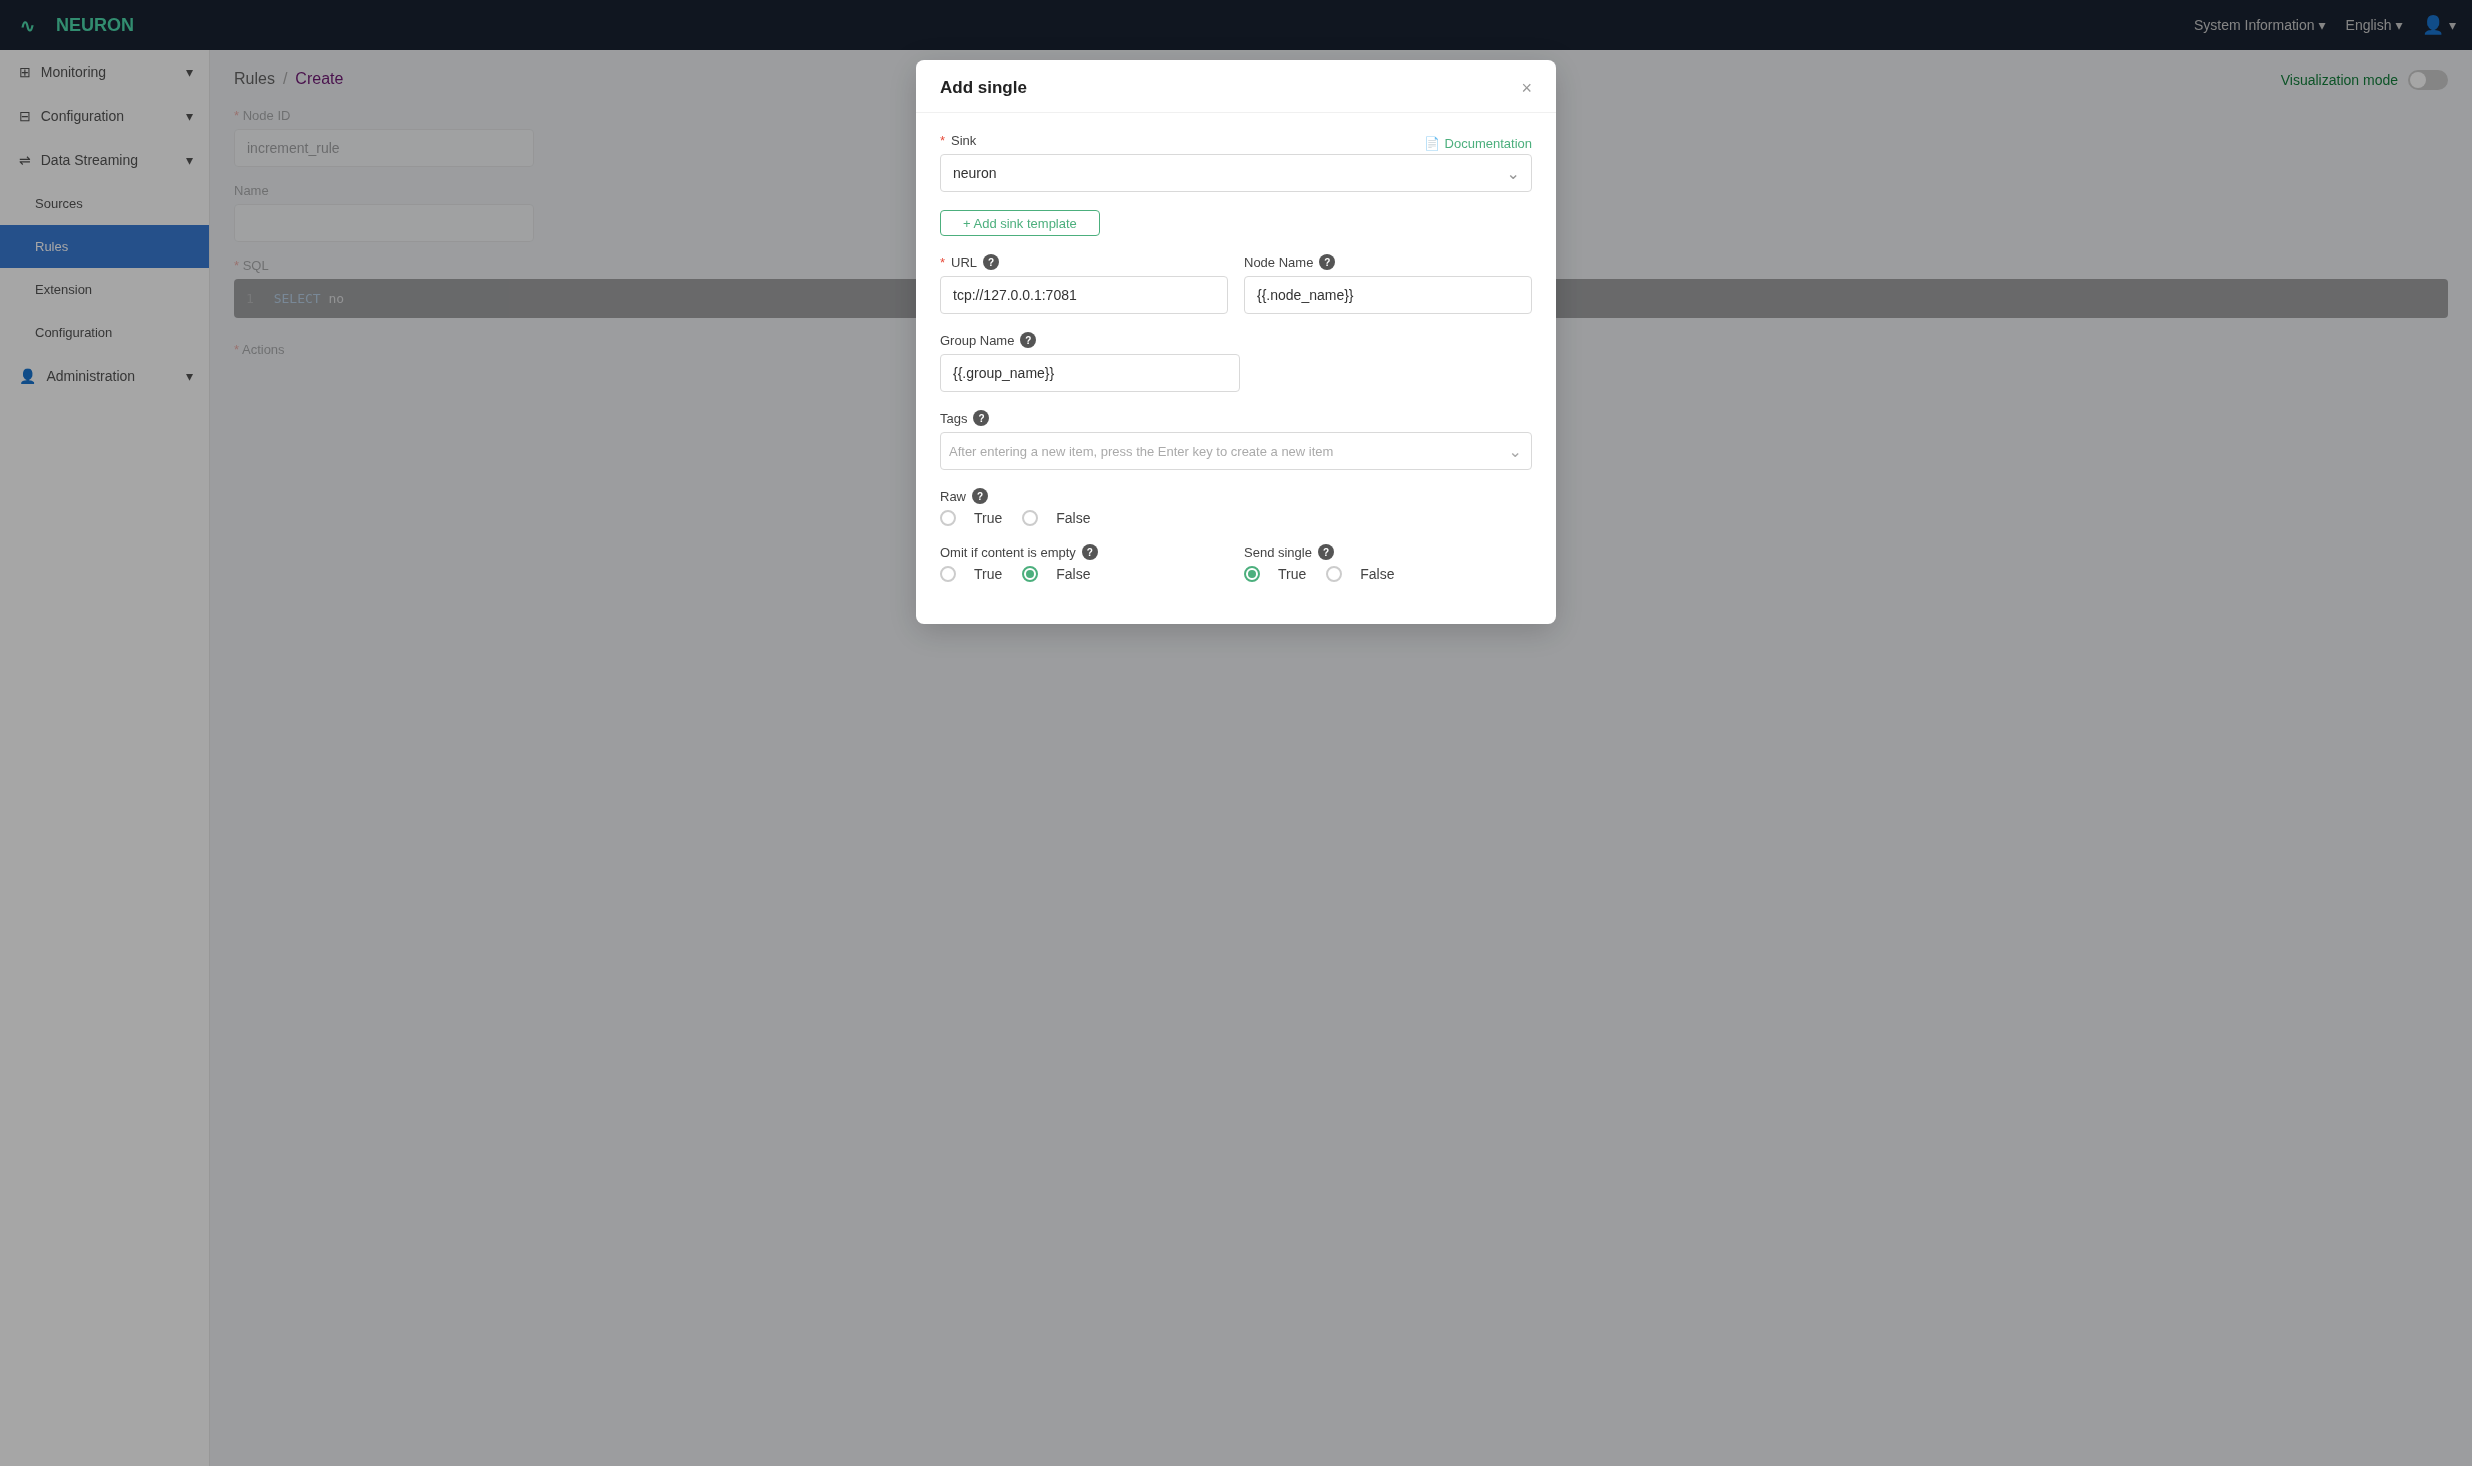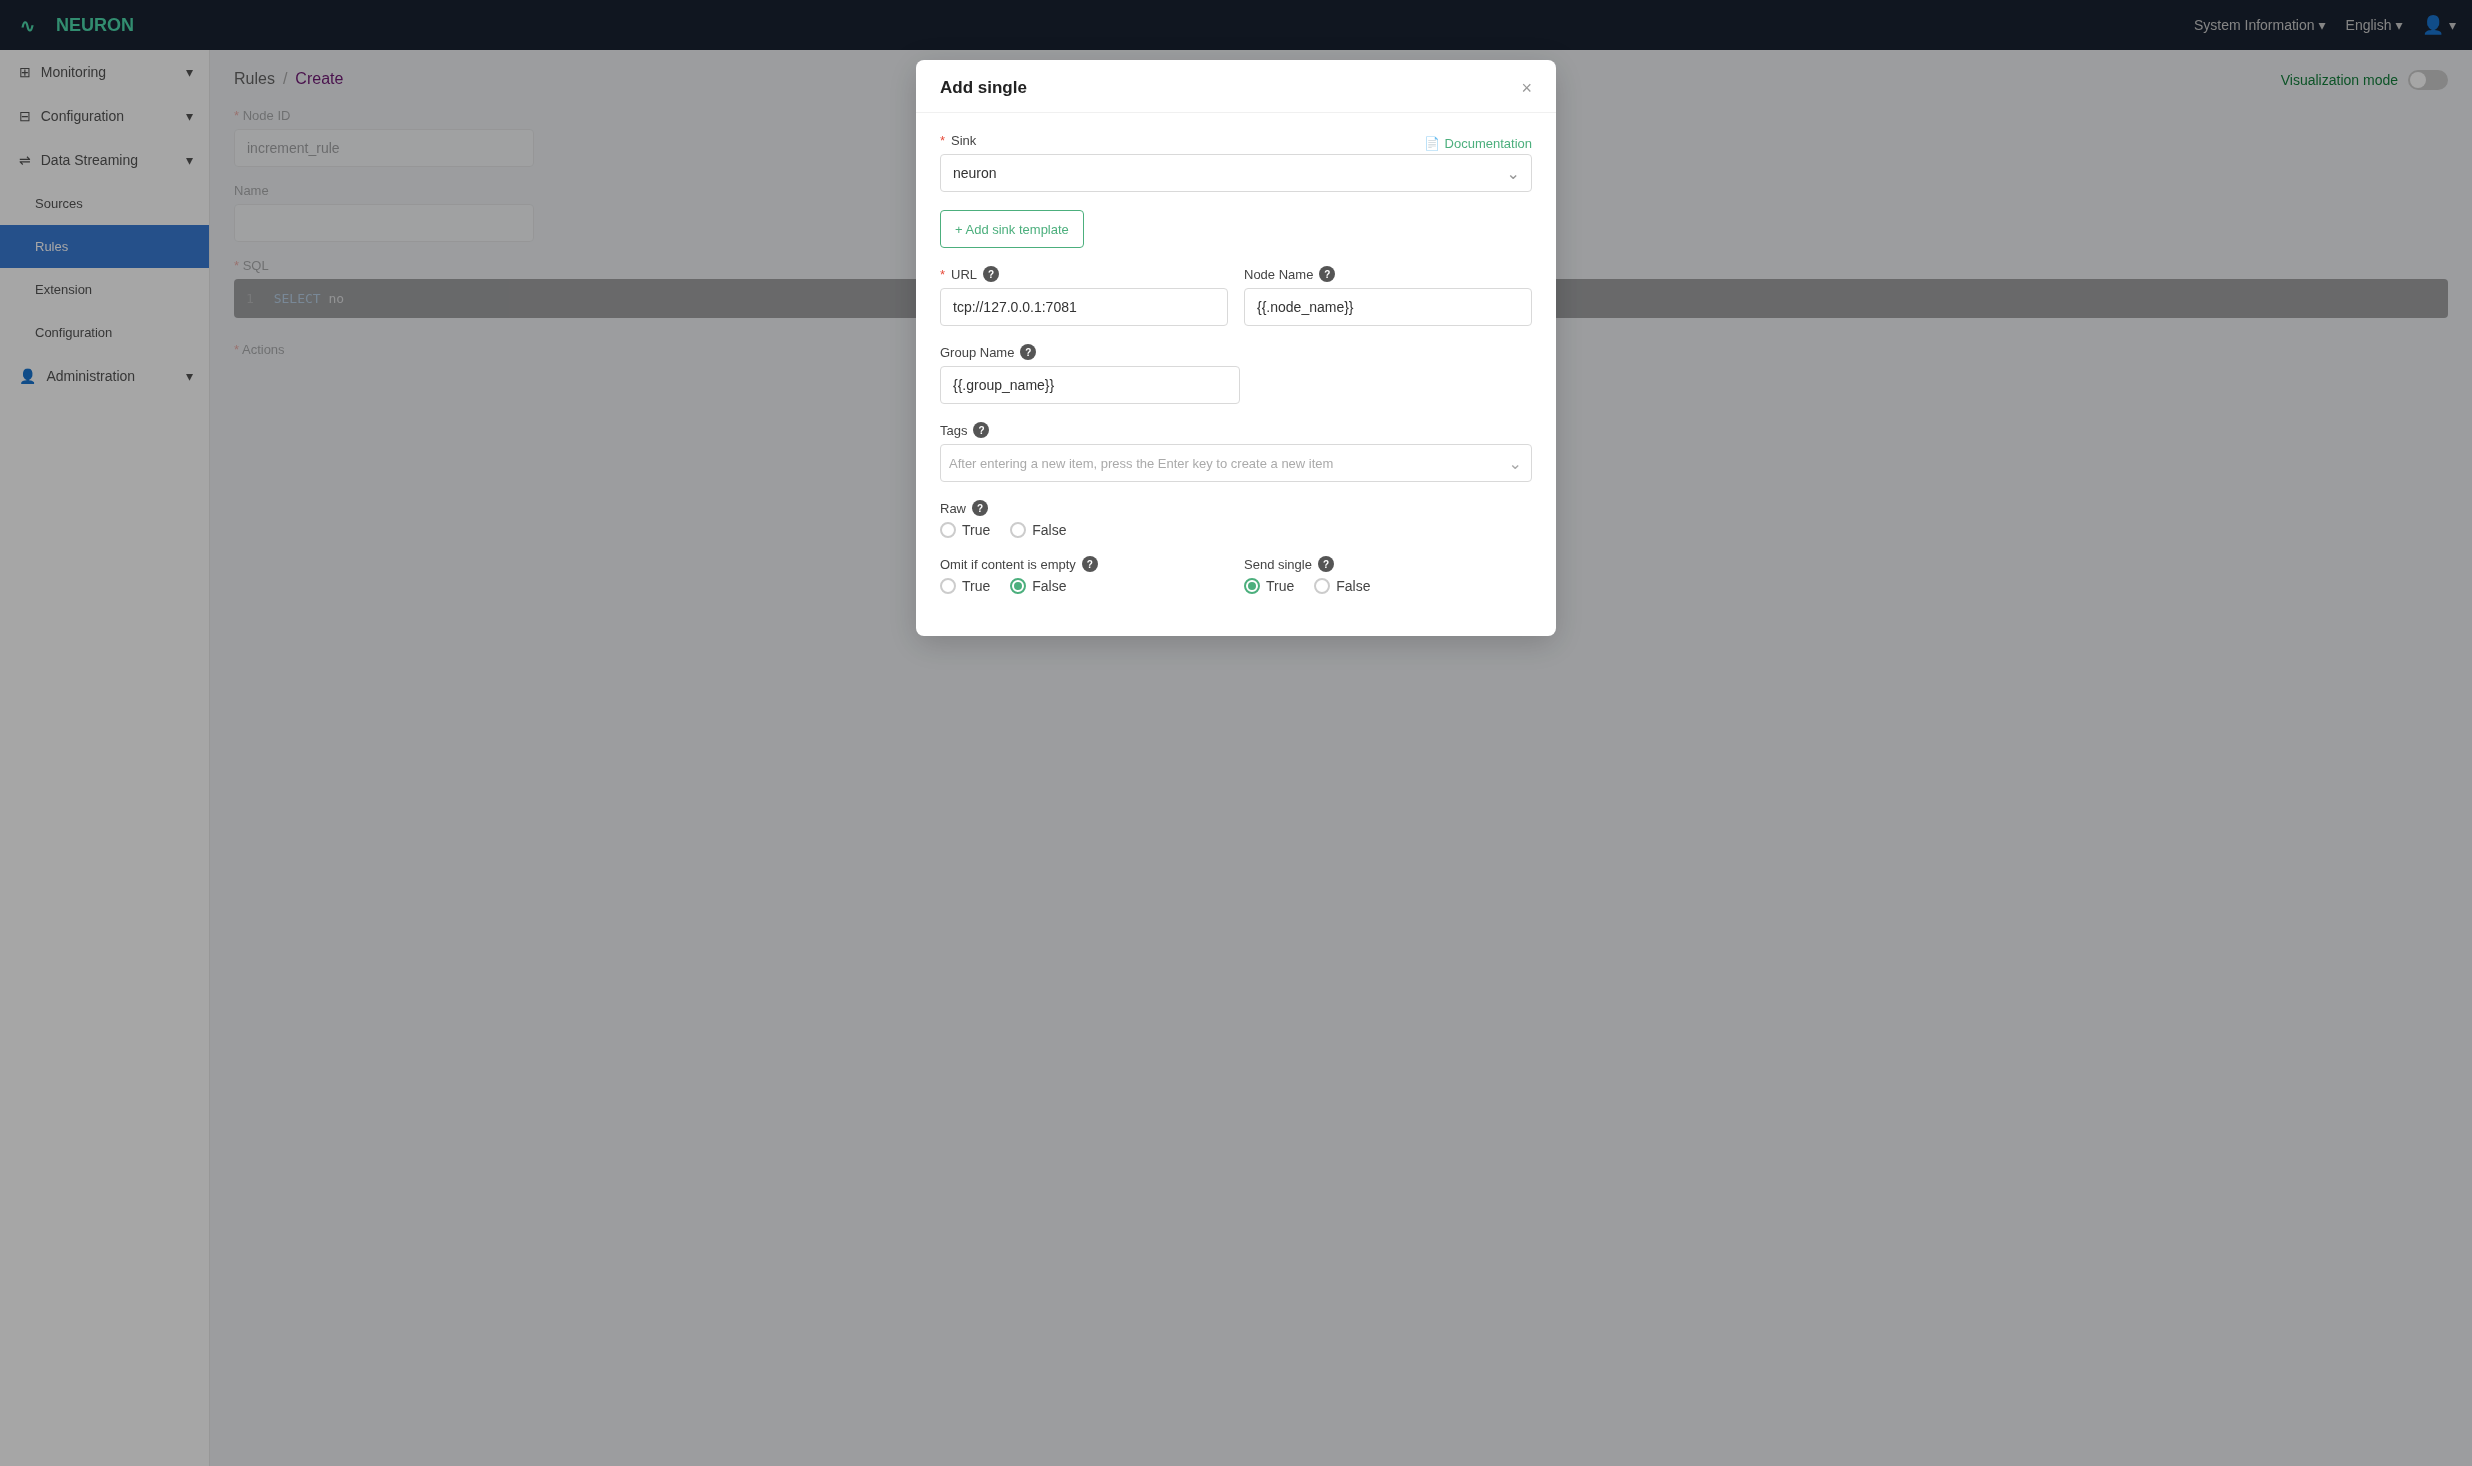--- a/index.html
+++ b/index.html
@@ -232,22 +232,22 @@
       outline: none;
     }
     .resource-row {
       display: flex;
       align-items: flex-end;
       gap: 12px;
       margin-bottom: 18px;
     }
     .resource-row .form-row { flex: 1; margin-bottom: 0; }
     .add-sink-btn {
-      height: 38px;
-      padding: 0 14px;
+      height: 26px;
+      padding: 0 22px;
       border: 1px solid #4caf7d;
       background: #fff;
       color: #4caf7d;
       border-radius: 4px;
       font-size: 13px;
       cursor: pointer;
       white-space: nowrap;
       display: flex;
       align-items: center;
       gap: 4px;
@@ -273,21 +273,21 @@
       cursor: help;
     }
     .radio-group {
       display: flex;
       gap: 20px;
       margin-top: 4px;
     }
     .radio-item {
       display: flex;
       align-items: center;
-      gap: 6px;
+      gap: 18px;
       font-size: 14px;
       color: #444;
       cursor: pointer;
     }
     .radio-circle {
       width: 16px;
       height: 16px;
       border-radius: 50%;
       border: 2px solid #ccc;
       display: flex;

